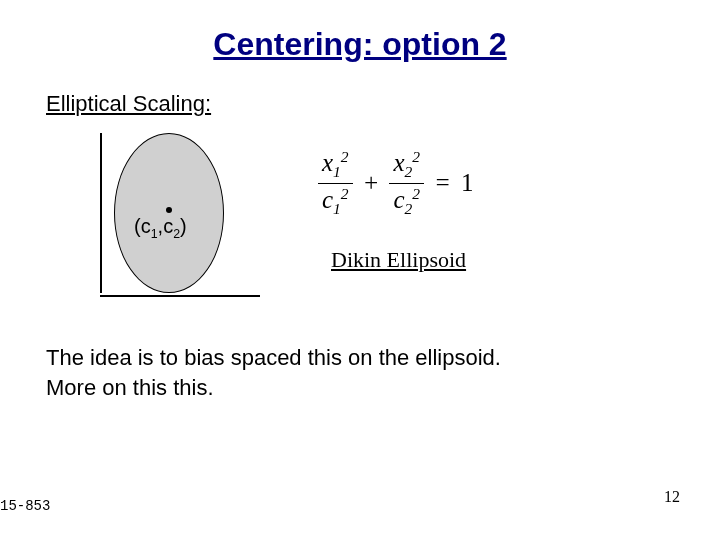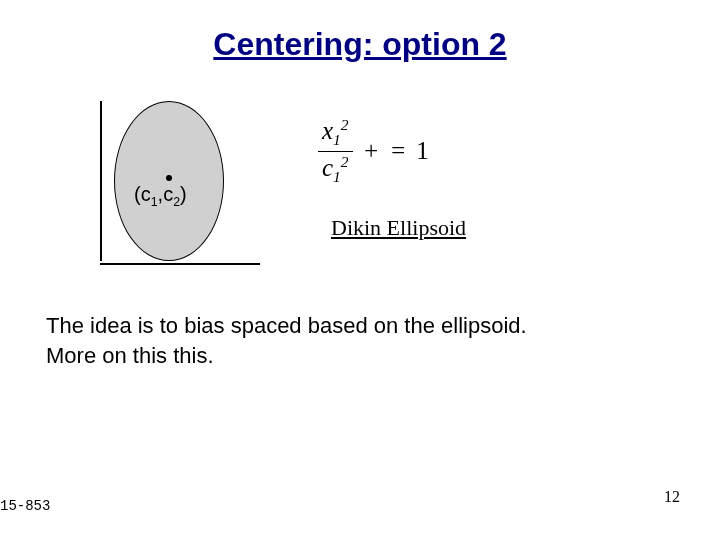--- a/index.html
+++ b/index.html
@@ -16,21 +16,21 @@
     width: 100%;
     height: 100%;
     padding: 26px 46px 0 46px;
     position: relative;
   }
   .title {
     text-align: center;
     font-size: 32px;
     color: #000080;
     text-decoration: underline;
-    margin-bottom: 44px;
+    margin-bottom: 28px;
   }
   .subhead {
     font-size: 22px;
     text-decoration: underline;
     margin-bottom: 22px;
   }
   .figrow {
     display: flex;
     align-items: flex-start;
     gap: 62px;
@@ -144,20 +144,21 @@
     font-size: 16px;
   }
 </style>
 </head>
 <body>
 
 <div class="slide">
 
   <h1 class="title">Centering: option 2</h1>
 
+  <div class="subhead">Elliptical Scaling:</div>
 
   <div class="figrow">
 
     <div class="axes">
       <div class="ellipse"></div>
       <div class="yaxis"></div>
       <div class="xaxis"></div>
       <div class="center-dot"></div>
       <div class="center-label">
         <span>(</span><span>c</span><span class="sub">1</span><span>,</span><span>c</span><span class="sub">2</span><span>)</span>
@@ -165,29 +166,34 @@
     </div>
 
     <div class="eqcol">
       <div class="equation">
         <span class="frac">
           <span class="num"><span>x</span><span class="sub">1</span><span class="sup">2</span></span>
           <span class="bar"></span>
           <span class="den"><span>c</span><span class="sub">1</span><span class="sup">2</span></span>
         </span>
         <span>+</span>
+        <span class="frac">
+          <span class="num"><span>x</span><span class="sub">2</span><span class="sup">2</span></span>
+          <span class="bar"></span>
+          <span class="den"><span>c</span><span class="sub">2</span><span class="sup">2</span></span>
+        </span>
         <span>=</span>
         <span style="font-style:normal">1</span>
       </div>
       <div class="dikin">Dikin Ellipsoid</div>
     </div>
 
   </div>
 
   <div class="body-text">
-    <div>The idea is to bias spaced based on the ellipsoid.</div>
+    <div>The idea is to bias spaced this on the ellipsoid.</div>
     <div>More on this this.</div>
   </div>
 
   <div class="footer-center">15-853</div>
   <div class="footer-right">12</div>
 
 </div>
 
 </body></html>

